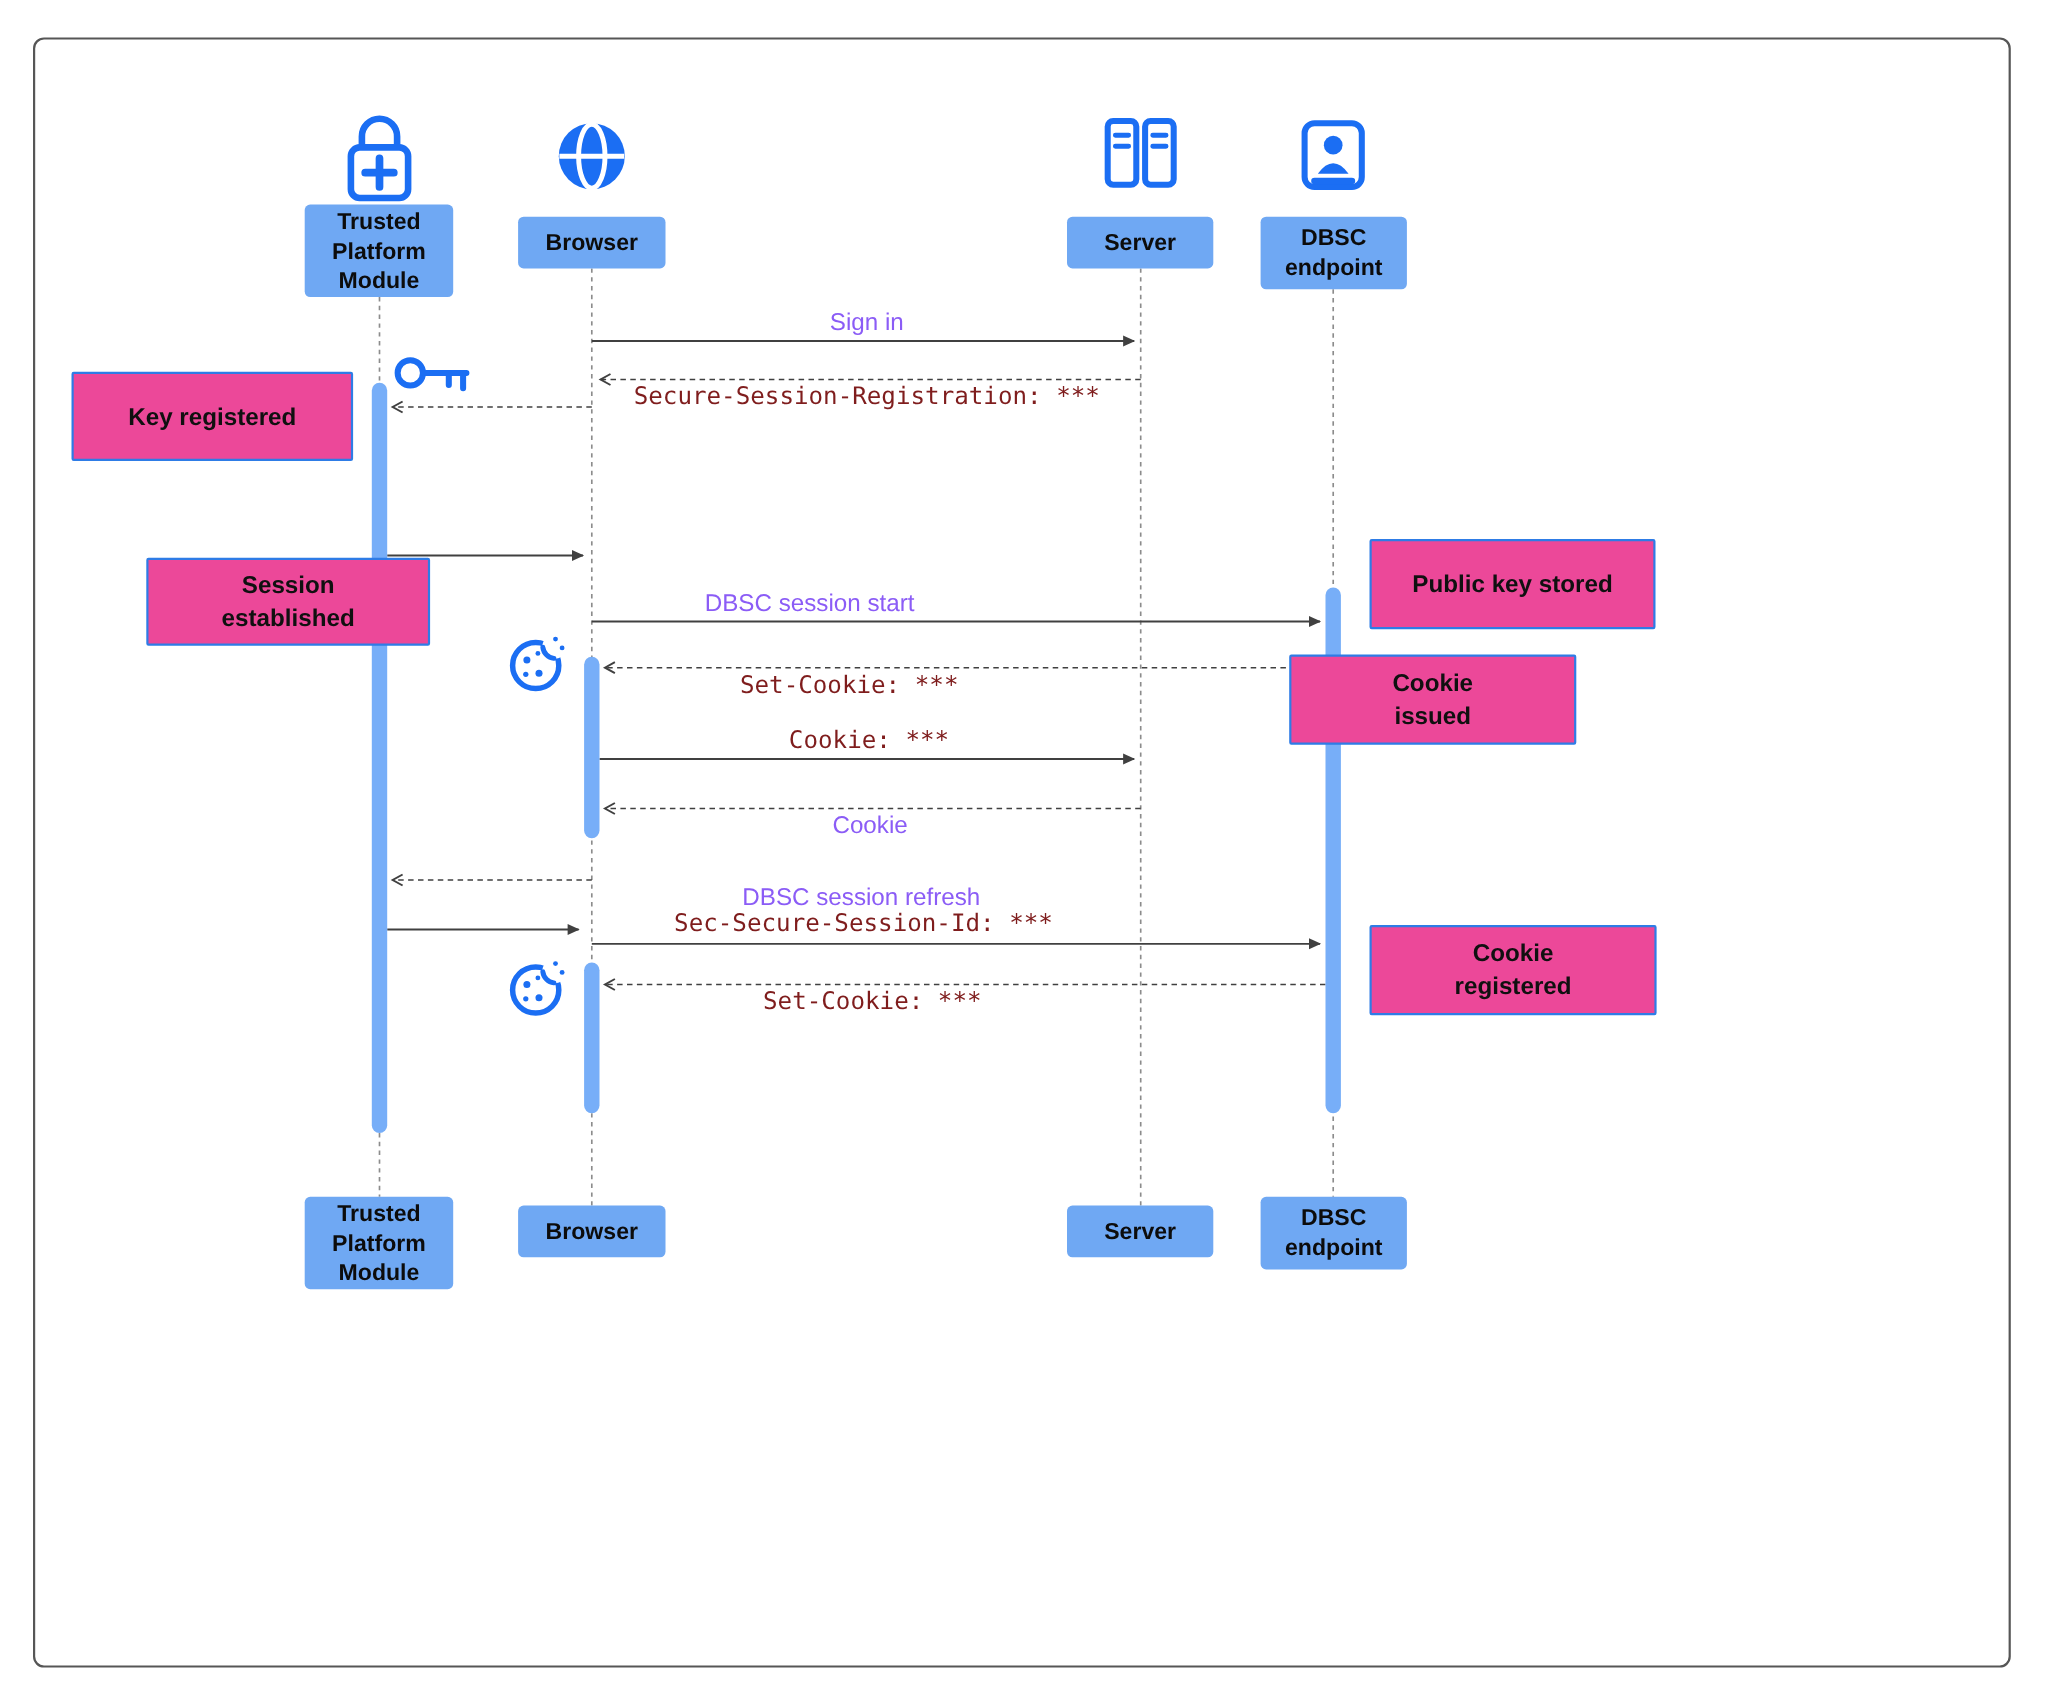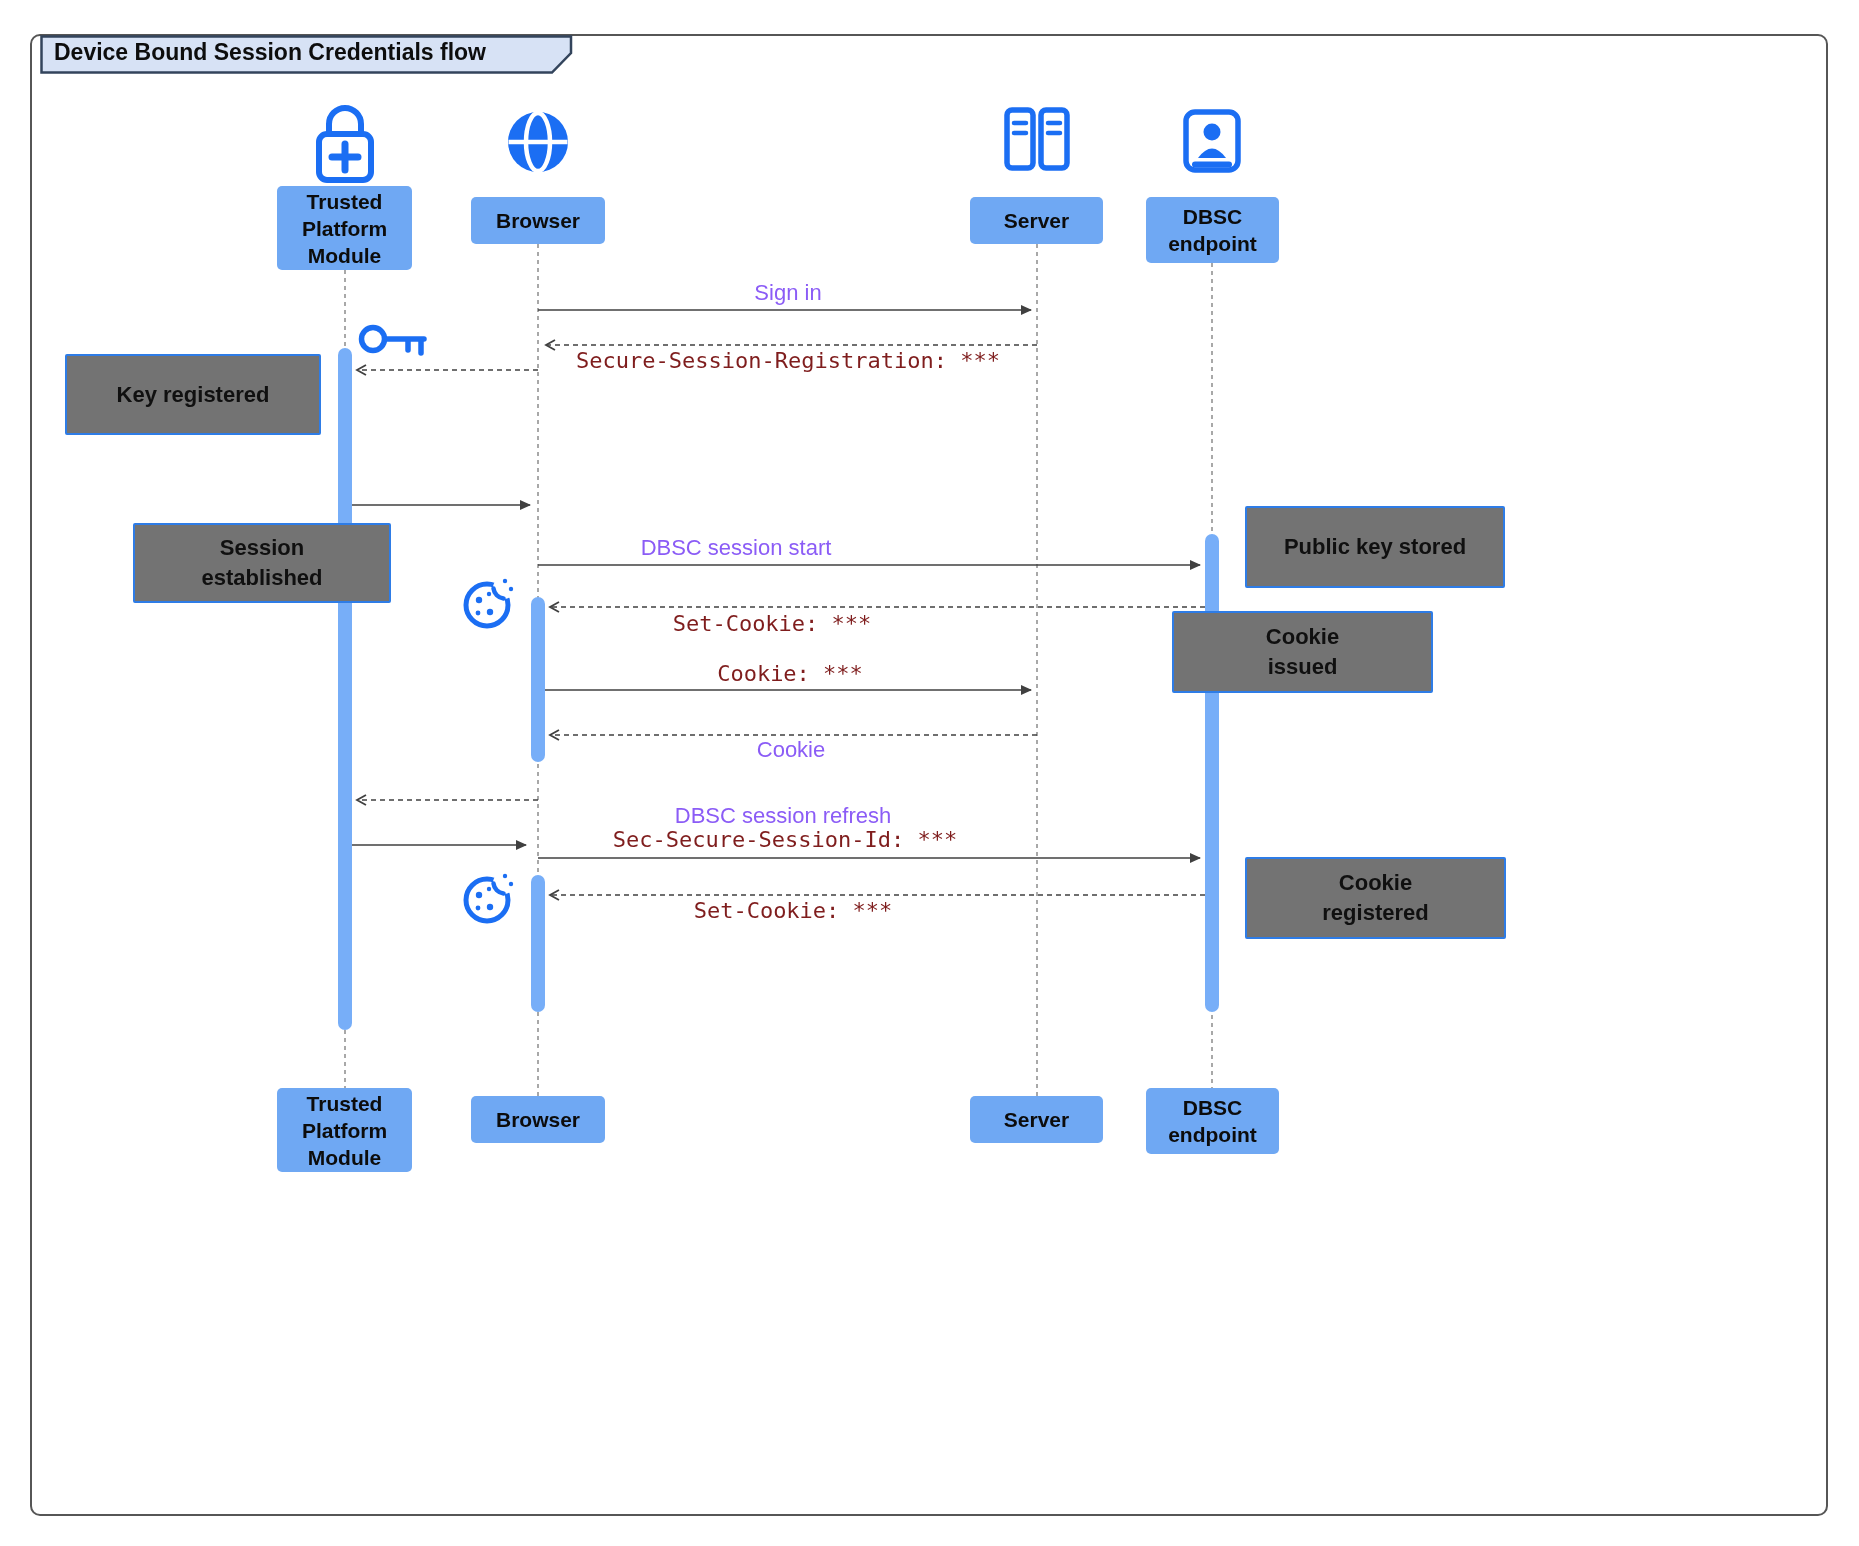--- a/index.html
+++ b/index.html
@@ -7,42 +7,36 @@
           font-family:"Liberation Sans",sans-serif;overflow:hidden;}
   .frame{position:absolute;left:30px;top:34px;width:1794px;height:1478px;
          border:2px solid #565656;border-radius:10px;background:#fff;z-index:0;}
   .wires{position:absolute;left:0;top:0;z-index:1;}
   .title-tab{position:absolute;left:40px;top:35px;width:534px;height:40px;z-index:5;}
   .title-text{position:absolute;left:14px;top:4px;font-size:23px;font-weight:bold;color:#0d0d0d;white-space:nowrap;}
   .actor-box{position:absolute;background:#6FA8F3;border-radius:5px;display:flex;align-items:center;
              justify-content:center;text-align:center;font-weight:bold;color:#0c0c0c;z-index:3;}
   .actor-box .lbl{font-size:21px;line-height:27px;}
   .activation{position:absolute;width:14px;background:#77AEF8;border-radius:7px;z-index:2;}
-  .note{position:absolute;background:#737373;border:2px solid #2E7CE6;border-radius:2px;
+  .note{position:absolute;background:#ec4899;border:2px solid #2E7CE6;border-radius:2px;
         display:flex;align-items:center;justify-content:center;text-align:center;
-        font-weight:bold;font-size:22px;line-height:30px;color:#101010;z-index:4;margin-top:16px;}
+        font-weight:bold;font-size:22px;line-height:30px;color:#101010;z-index:4;}
   .note .nl{display:inline-block;}
   .msg{position:absolute;transform:translateX(-50%);white-space:nowrap;z-index:3;
        font-size:22px;color:#8b5cf6;}
   .msg.mono{font-family:"DejaVu Sans Mono",monospace;font-size:22px;color:#7f1d1d;}
   .icon{position:absolute;z-index:3;line-height:0;}
 </style>
 </head>
 <body>
 
 <div class="canvas">
 
   <div class="frame"></div>
 
-  <div class="title-tab">
-    <svg width="534" height="40" viewBox="0 0 534 40">
-      <path d="M1.5 1.5 H531 V18 L512 37.5 H1.5 Z" fill="#D7E2F5" stroke="#33445C" stroke-width="2.5"></path>
-    </svg>
-    <div class="title-text">Device Bound Session Credentials flow</div>
-  </div>
 
   <svg class="wires" width="1859" height="1546">
     <defs>
       <marker id="arrowS" markerUnits="userSpaceOnUse" markerWidth="14" markerHeight="12" refX="11" refY="6" orient="auto">
         <path d="M1 1 L12 6 L1 11 Z" fill="#404040"></path>
       </marker>
       <marker id="arrowO" markerUnits="userSpaceOnUse" markerWidth="14" markerHeight="14" refX="11" refY="7" orient="auto">
         <path d="M2 2 L11 7 L2 12" fill="none" stroke="#404040" stroke-width="1.8"></path>
       </marker>
     </defs>

